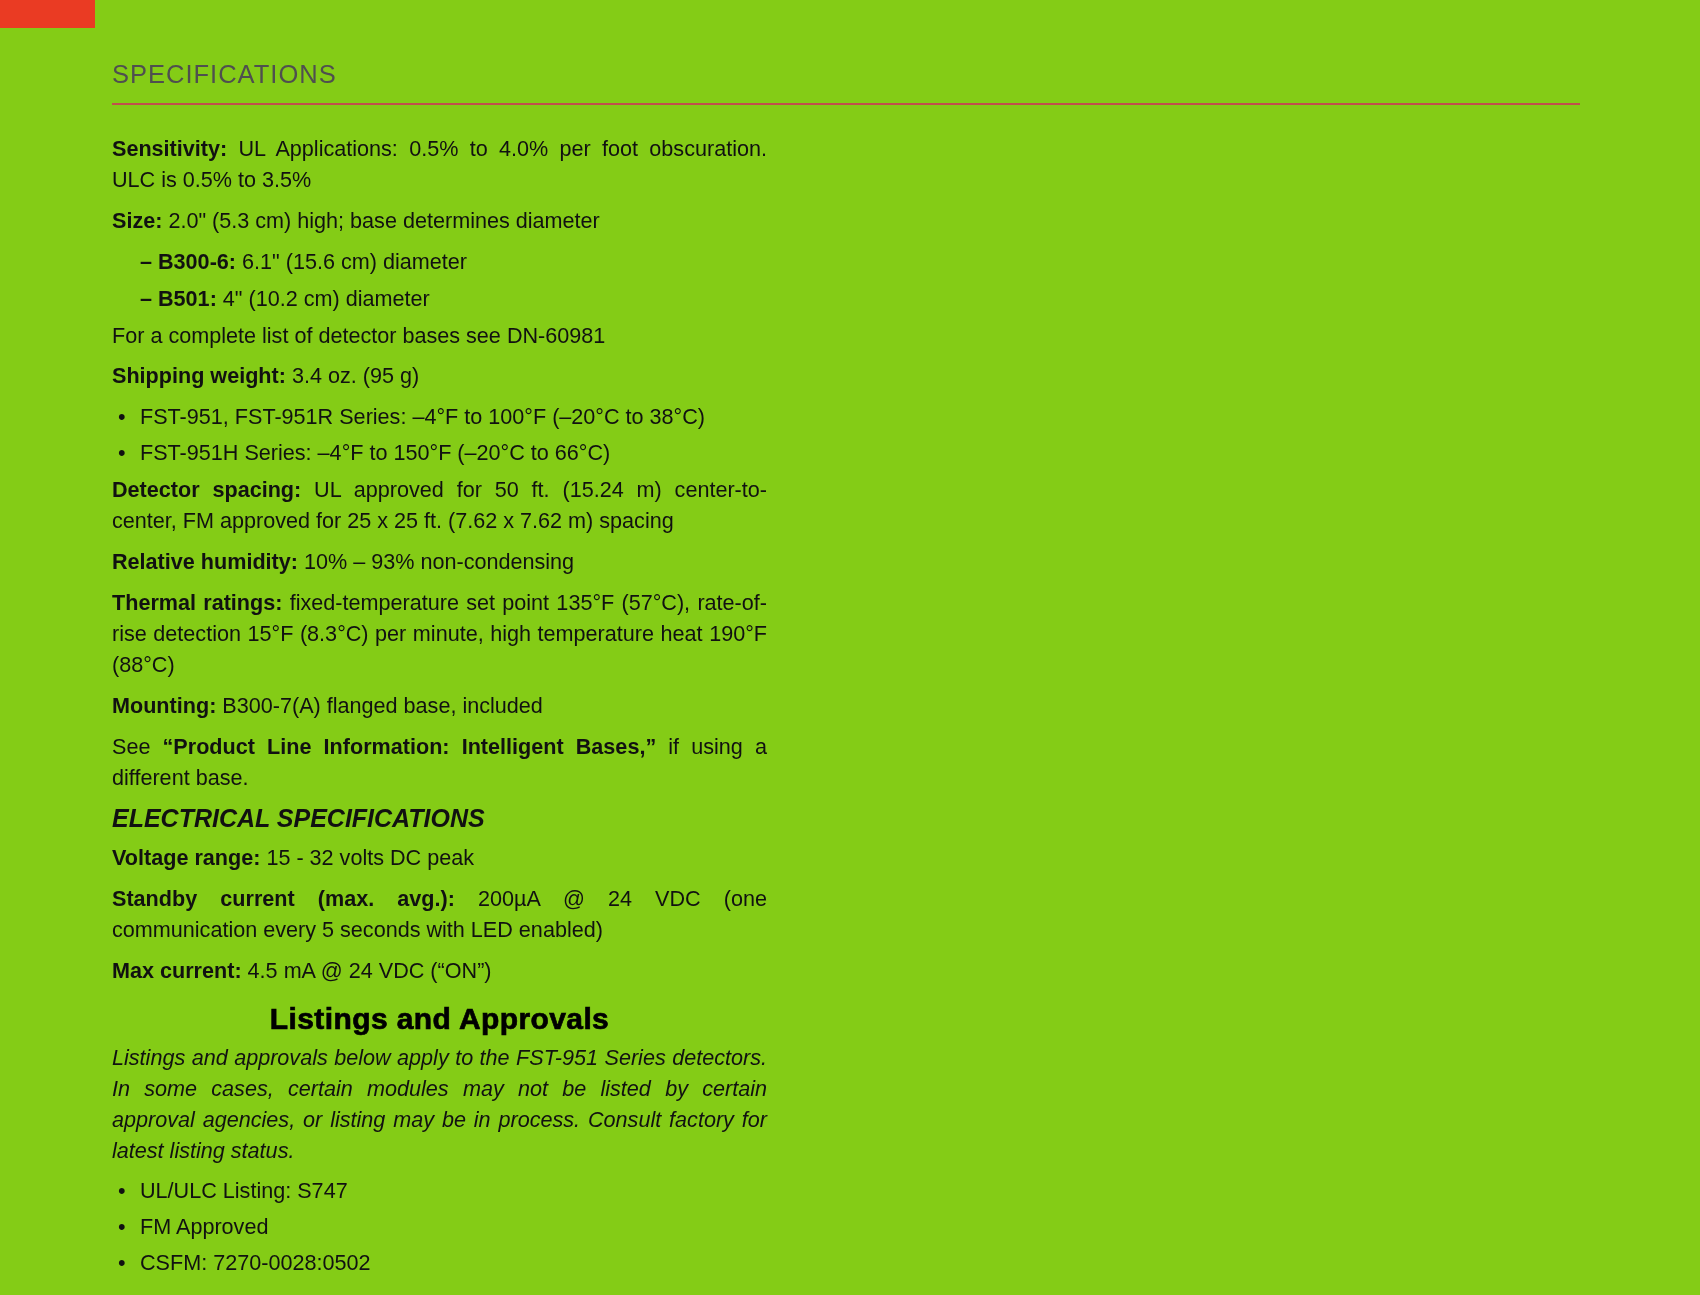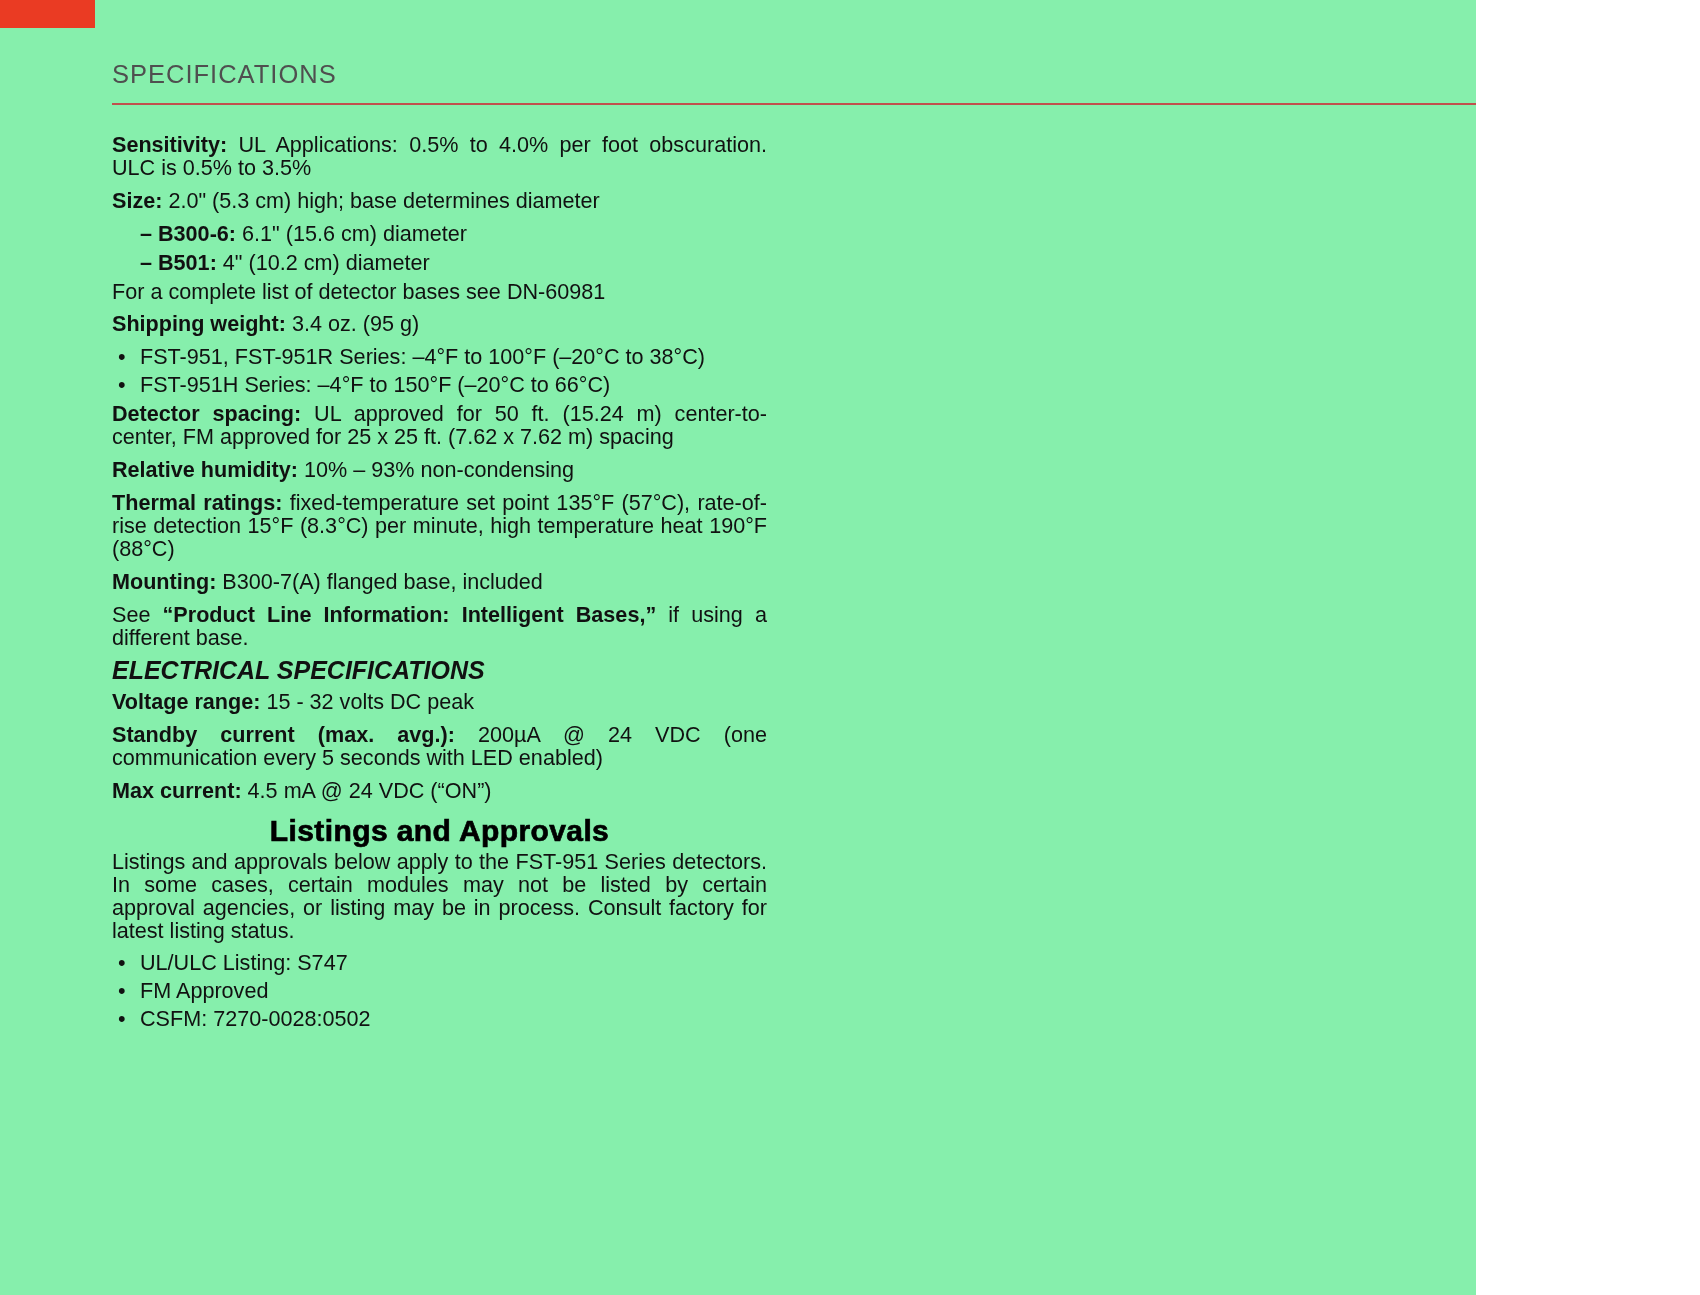--- a/index.html
+++ b/index.html
@@ -1,46 +1,46 @@
 <!DOCTYPE html>
 <html><head>
 <meta charset="utf-8">
 <style>
   html,body{margin:0;padding:0;background:#ffffff;}
   .page{
-    position:relative;width:1476px;height:1295px;background:#86efac;overflow:hidden;
+    position:relative;width:1700px;height:1295px;background:#84cc16;overflow:hidden;
     font-family:"Liberation Sans",sans-serif;color:#111111;
   }
   .corner-mark{position:absolute;left:0;top:0;width:95px;height:28px;}
   .doc-title{
     position:absolute;left:112px;top:60px;margin:0;
     font-size:25.5px;font-weight:400;letter-spacing:1px;color:#4f4f4f;
   }
   .title-rule{position:absolute;left:112px;top:103px;width:1468px;height:2px;}
   .content{
     position:absolute;left:112px;top:133px;width:655px;
-    font-size:21.6px;line-height:23px;
+    font-size:21.6px;line-height:31px;
   }
   .content p{margin:0 0 10px 0;text-align:justify;}
   .content p.single{text-align:left;}
   .indent-item{margin:0 0 6px 28px !important;text-align:left !important;}
   .note-italic{text-align:left !important;margin-bottom:9px !important;}
   .spec-label{font-weight:700;}
   ul.bullets{list-style:none;margin:0 0 6px 0;padding:0;}
   ul.bullets li{position:relative;padding-left:28px;margin:0 0 5px 0;text-align:left;}
   ul.bullets li .bullet{position:absolute;left:6px;top:0;}
   .electrical-heading{
     font-weight:700;font-style:italic;font-size:25px;
     margin:6px 0 8px 0 !important;text-align:left !important;
   }
   .listings-heading{
     margin:17px 0 8px 0;font-size:30px;font-weight:700;letter-spacing:0.4px;
     -webkit-text-stroke:0.7px #000;color:#000;text-align:center;
   }
-  .intro{margin-bottom:9px !important;}
+  .intro{margin-bottom:9px !important;font-style:italic;}
 </style>
 </head>
 <body>
 
 <div class="page">
 
   <div class="corner-mark" style="background: rgb(234, 59, 35);"></div>
 
   <h1 class="doc-title" style="color: rgb(79, 79, 79);">SPECIFICATIONS</h1>
   <div class="title-rule" style="background: rgb(192, 80, 77);"></div>

